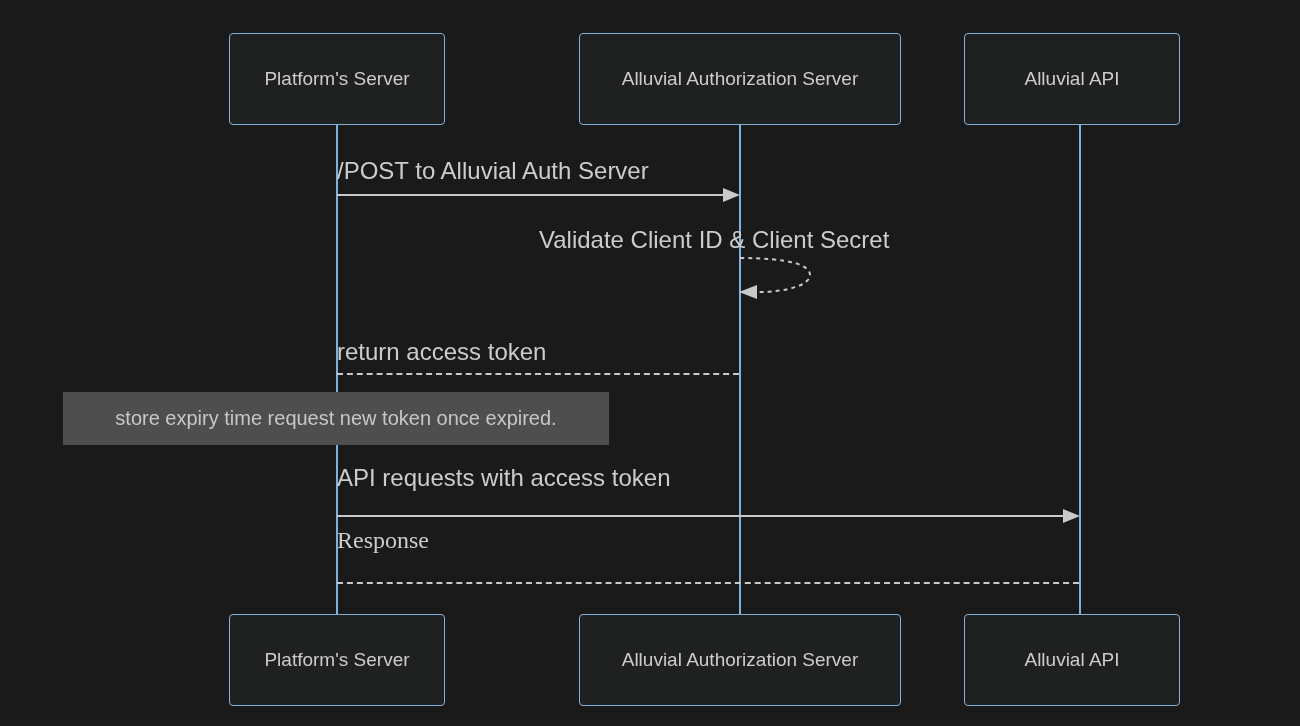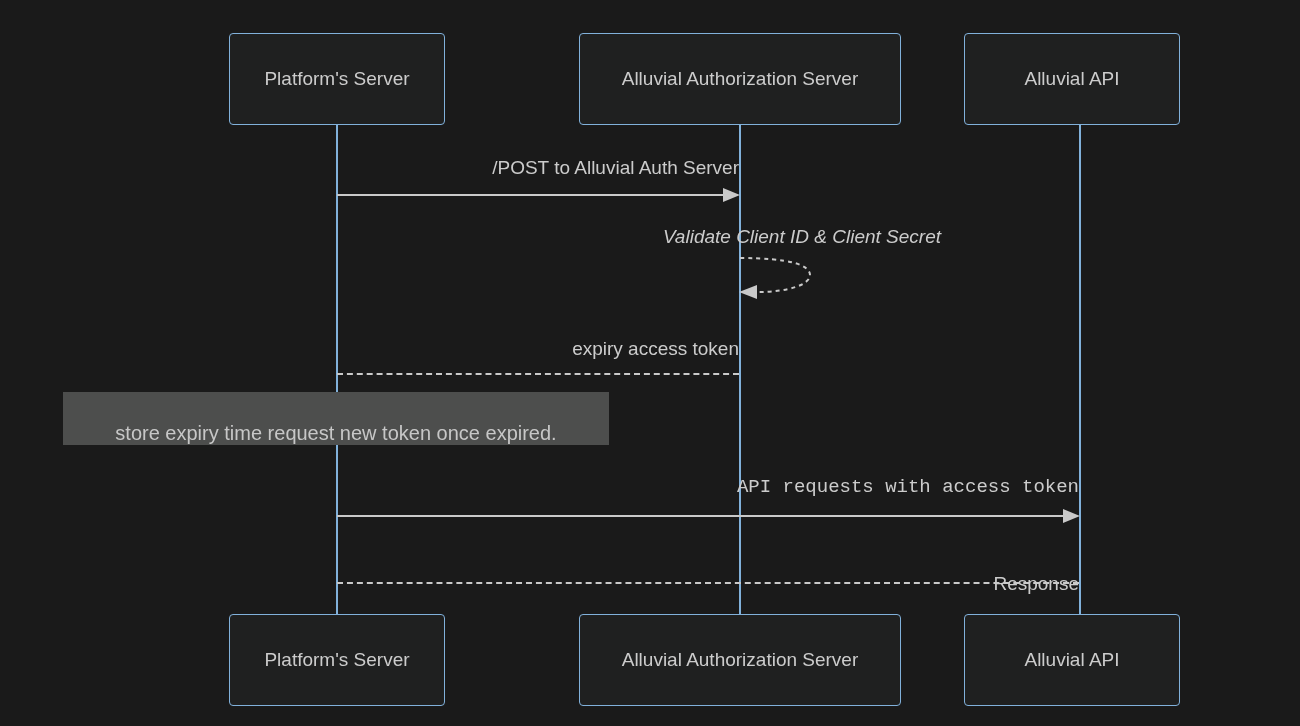--- a/index.html
+++ b/index.html
@@ -52,31 +52,31 @@
   }
   .actor.a-platform { left: 200px; width: 216px; }
   .actor.a-auth     { left: 550px; width: 322px; text-align: center; }
   .actor.a-api      { left: 935px; width: 216px; }
   .actor.top    { top: 33px; }
   .actor.bottom { top: 614px; }
 
   
   .msg-label {
     position: absolute;
-    text-align: right;
-    font-size: 19px;
+    text-align: left;
+    font-size: 24px;
     color: var(--text);
     z-index: 3;
     white-space: nowrap;
   }
   .lbl-post     { left: 308px; width: 402px; top: 157px; }
-  .lbl-validate { left: 510px; width: 402px; top: 226px; font-style: italic; }
+  .lbl-validate { left: 510px; width: 402px; top: 226px; }
   .lbl-return   { left: 308px; width: 402px; top: 338px; }
-  .lbl-apireq   { left: 308px; width: 742px; top: 476px; font-family: Liberation Mono, monospace; }
-  .lbl-response { left: 308px; width: 742px; top: 573px; }
+  .lbl-apireq   { left: 308px; width: 742px; top: 464px; }
+  .lbl-response { left: 308px; width: 742px; top: 527px; font-family: Liberation Serif, serif; }
 
   
   .line-solid {
     position: absolute;
     height: 2px;
     background: var(--signal);
     z-index: 3;
   }
   .line-dashed {
     position: absolute;
@@ -118,21 +118,21 @@
   
   .note {
     position: absolute;
     left: 34px;
     top: 392px;
     width: 546px;
     height: 53px;
     background: var(--note-fill);
     color: var(--note-text);
     display: flex;
-    align-items: flex-end;
+    align-items: center;
     justify-content: center;
     font-size: 20px;
     z-index: 4;
     white-space: nowrap;
   }
 </style>
 </head>
 <body>
 
 <div class="canvas">
@@ -154,21 +154,21 @@
   <div class="msg-label lbl-post">/POST to Alluvial Auth Server</div>
   <div class="line-solid line-post"></div>
   <div class="arrowhead-right ah-post"></div>
 
   <div class="msg-label lbl-validate">Validate Client ID &amp; Client Secret</div>
   <svg class="selfloop-svg" width="82" height="48" viewBox="0 0 82 48">
     <path d="M5,4 C55,4 75,11 75,21 C75,31 52,38 22,38"></path>
     <polygon points="4,38 22,31 22,45"></polygon>
   </svg>
 
-  <div class="msg-label lbl-return">expiry access token</div>
+  <div class="msg-label lbl-return">return access token</div>
   <div class="line-dashed line-return"></div>
 
   <div class="note">
     <span>store expiry time request new token once expired.</span>
   </div>
 
   <div class="msg-label lbl-apireq">API requests with access token</div>
   <div class="line-solid line-apireq"></div>
   <div class="arrowhead-right ah-apireq"></div>
 

